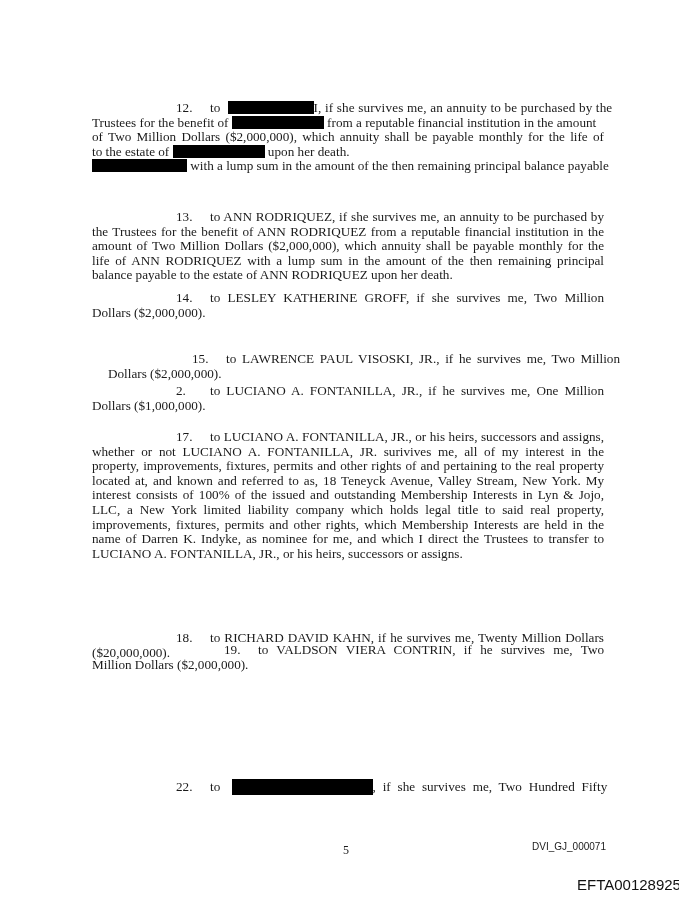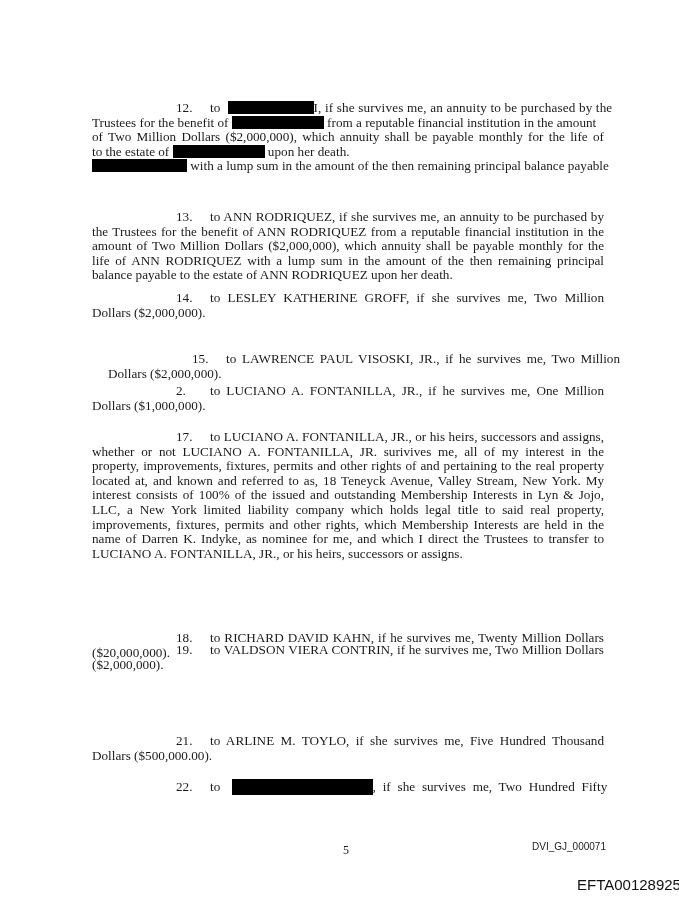--- a/index.html
+++ b/index.html
@@ -73,27 +73,24 @@
 
   <div class="para" style="top:430px; text-indent:84px;">
     <span class="num" style="width:34px; text-indent:0;">17.</span><span>to LUCIANO A. FONTANILLA, JR., or his heirs, successors and assigns, whether or not LUCIANO A. FONTANILLA, JR. surivives me, all of my interest in the property, improvements, fixtures, permits and other rights of and pertaining to the real property located at, and known and referred to as, 18 Teneyck Avenue, Valley Stream, New York. My interest consists of 100% of the issued and outstanding Membership Interests in Lyn &amp; Jojo, LLC, a New York limited liability company which holds legal title to said real property, improvements, fixtures, permits and other rights, which Membership Interests are held in the name of Darren K. Indyke, as nominee for me, and which I direct the Trustees to transfer to LUCIANO A. FONTANILLA, JR., or his heirs, successors or assigns.</span>
   </div>
 
   <div class="para" style="top:583px; text-indent:84px;">
     <span class="num" style="width:34px; text-indent:0;margin-top:48px;">18.</span><span>to RICHARD DAVID KAHN, if he survives me, Twenty Million Dollars ($20,000,000).</span>
   </div>
 
   <div class="para" style="top:643px; text-indent:84px;">
-    <span class="num" style="width:34px; text-indent:0;">19.</span><span>to VALDSON VIERA CONTRIN, if he survives me, Two Million Dollars ($2,000,000).</span>
+    <span class="num" style="width:34px; text-indent:0;margin-left:48px;">19.</span><span>to VALDSON VIERA CONTRIN, if he survives me, Two Million Dollars ($2,000,000).</span>
   </div>
 
 
-  <div class="para" style="top:734px; text-indent:84px;">
-    <span class="num" style="width:34px; text-indent:0;">21.</span><span>to ARLINE M. TOYLO, if she survives me, Five Hundred Thousand Dollars ($500,000.00).</span>
-  </div>
 
   <div class="para" style="top:779px;">
     <span class="line" style="padding-left:84px;">
       <span class="num" style="width:34px;">22.</span><span>to</span>
       <span class="redact" style="width:141px; height:16px; margin-left:8px; vertical-align:-4px;"></span><span style="word-spacing:3.5px;">, if she survives me, Two Hundred Fifty</span>
     </span>
   </div>
 
   <div class="footer-page">5</div>
   <div class="footer-bates">DVI_GJ_000071</div>

